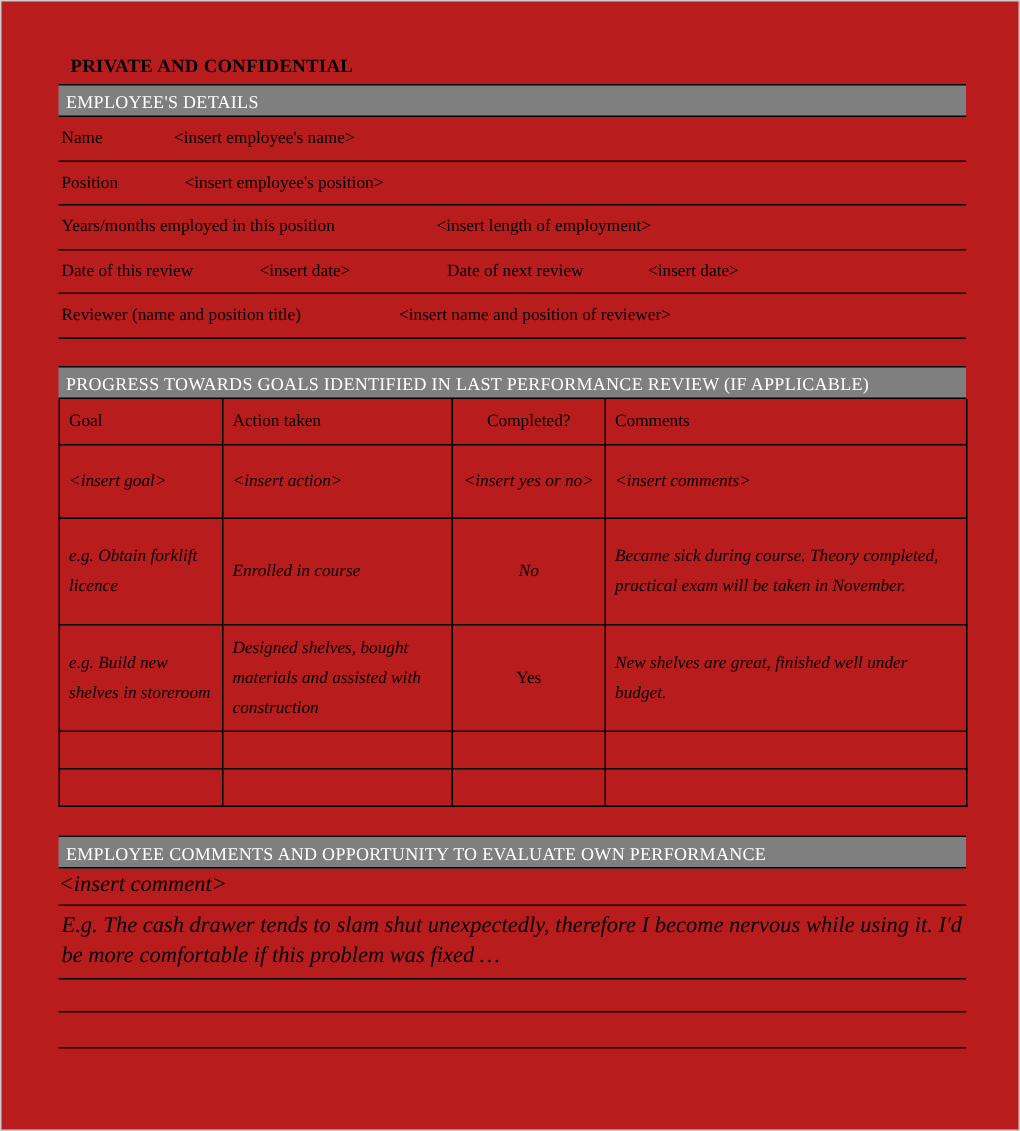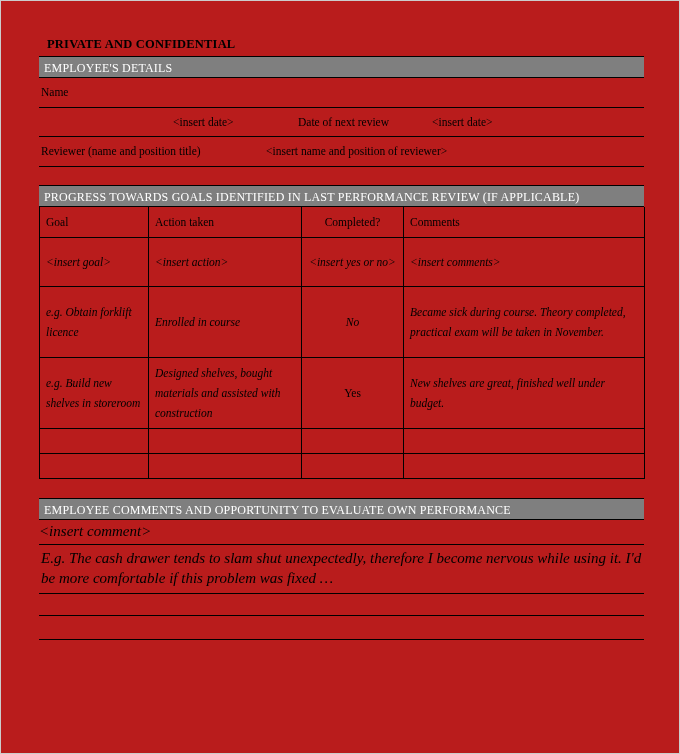--- a/index.html
+++ b/index.html
@@ -88,25 +88,35 @@
 <div class="page">
   <div class="doc-title">PRIVATE AND CONFIDENTIAL</div>
 
   <div class="content">
 
     <section>
       <div class="banner">EMPLOYEE'S DETAILS</div>
 
       <div class="detail-row">
         <span class="lbl" style="left:2px">Name</span>
+        <span class="val" style="left:77px">&lt;insert employee's name&gt;</span>
       </div>
 
-
+      <div class="detail-row">
+        <span class="lbl" style="left:2px">Position</span>
+        <span class="val" style="left:84px">&lt;insert employee's position&gt;</span>
+      </div>
 
       <div class="detail-row">
+        <span class="lbl" style="left:2px">Years/months employed in this position</span>
+        <span class="val" style="left:252px">&lt;insert length of employment&gt;</span>
+      </div>
+
+      <div class="detail-row">
+        <span class="lbl" style="left:2px">Date of this review</span>
         <span class="val" style="left:134px">&lt;insert date&gt;</span>
         <span class="lbl" style="left:259px">Date of next review</span>
         <span class="val" style="left:393px">&lt;insert date&gt;</span>
       </div>
 
       <div class="detail-row">
         <span class="lbl" style="left:2px">Reviewer (name and position title)</span>
         <span class="val" style="left:227px">&lt;insert name and position of reviewer&gt;</span>
       </div>
     </section>

